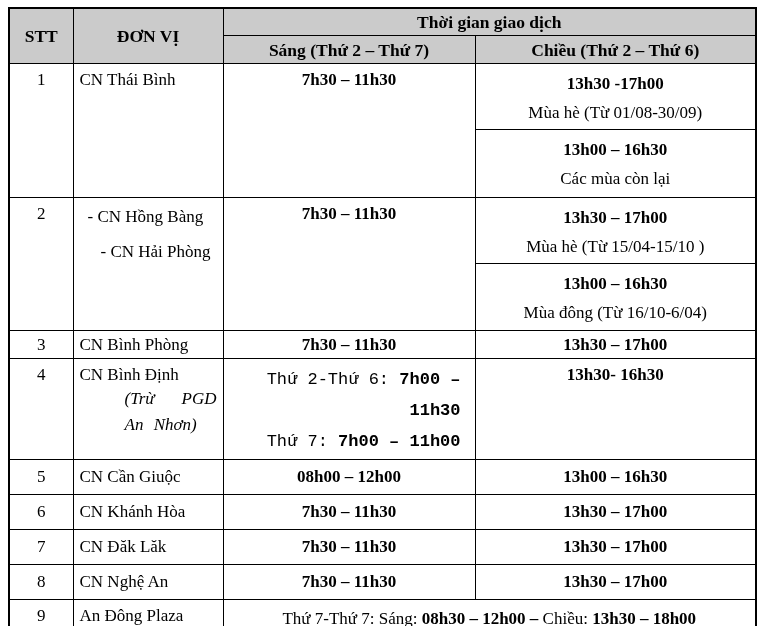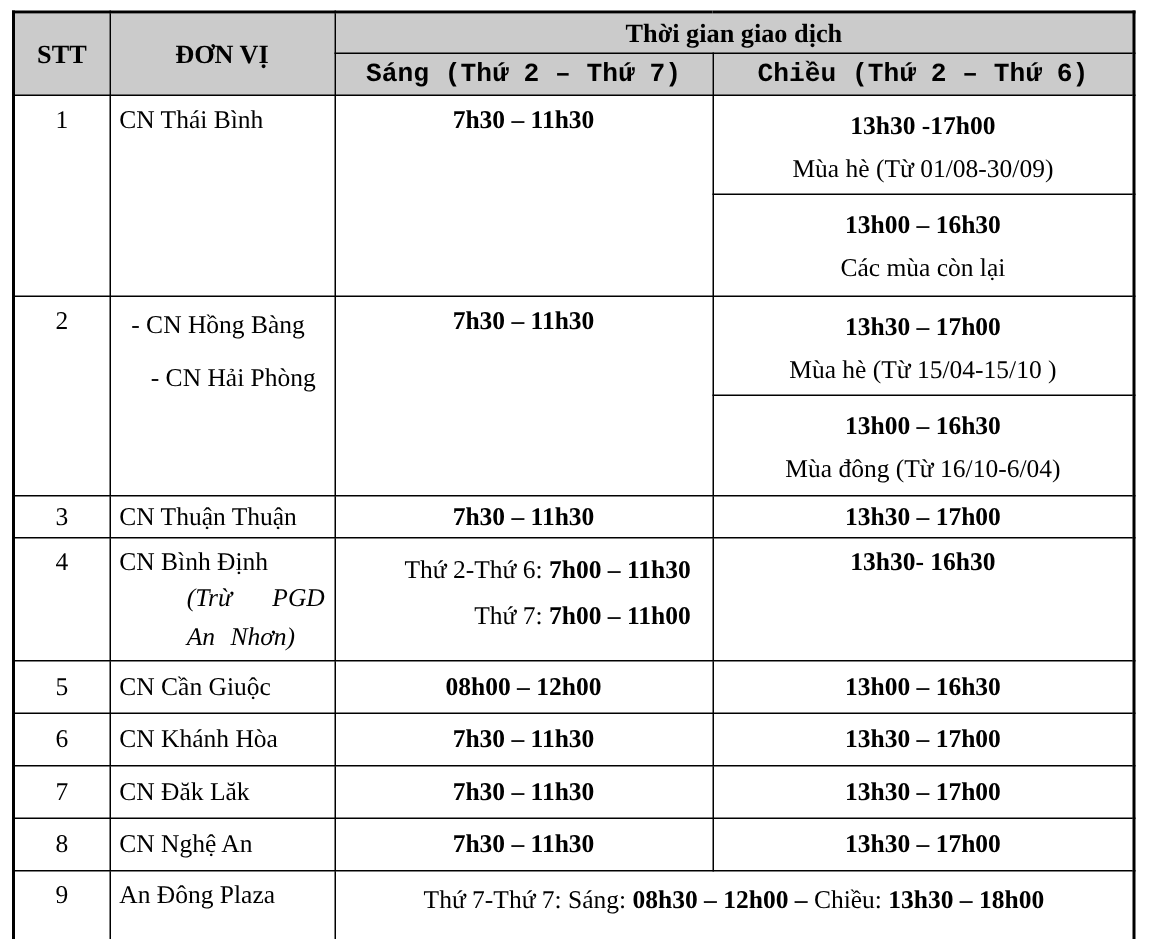--- a/index.html
+++ b/index.html
@@ -32,40 +32,40 @@
     vertical-align: middle;
   }
   th {
     background: #cbcbcb;
     font-weight: bold;
     text-align: center;
     font-size: 17.5px;
   }
   .c  { text-align: center; }
   .l  { text-align: left; font-family: Liberation Serif, serif; }
-  .r  { text-align: right; padding-right: 14px; }
+  .r  { text-align: right; padding-right: 14px; font-family: Liberation Mono, monospace; }
   .b  { font-weight: bold; }
   .it { font-style: italic; }
   .top { vertical-align: top; padding-top: 5px; }
   .lines { line-height: 29px; }
   .hang {
     padding-left: 18px;
     text-indent: -10px;
     line-height: 28px;
   }
   .hang2 { margin-top: 7px; margin-left: 13px; }
   .note-justify {
     text-align: justify;
     word-spacing: 6px;
     line-height: 26px;
     margin-left: 45px;
   }
   .merged { line-height: 33px; }
   tr.hr1 { height: 26px; margin-left: 32px; }
-  tr.hr2 { height: 28px; font-family: Liberation Mono, monospace; }
+  tr.hr2 { height: 28px; }
   tr.r1a { height: 57px; }
   tr.r1b { height: 68px; }
   tr.r2a { height: 57px; }
   tr.r2b { height: 67px; }
   tr.r3  { height: 28px; }
   tr.r4  { height: 72px; }
   tr.r5, tr.r6, tr.r7, tr.r8 { height: 35px; }
   tr.r9  { height: 70px; }
 </style>
 </head>
@@ -121,21 +121,21 @@
     </tr>
     <tr class="r2b">
       <td class="c top lines">
         <div class="b">13h00 – 16h30</div>
         <div>Mùa đông (Từ 16/10-6/04)</div>
       </td>
     </tr>
 
     <tr class="r3">
       <td class="c">3</td>
-      <td class="l">CN Thuận Thuận</td>
+      <td class="l">CN Bình Phòng</td>
       <td class="c b">7h30 – 11h30</td>
       <td class="c b">13h30 – 17h00</td>
     </tr>
 
     <tr class="r4">
       <td class="c top">4</td>
       <td class="l top">
         <div>CN Bình Định</div>
         <div class="it note-justify">(Trừ PGD An Nhơn)</div>
       </td>

